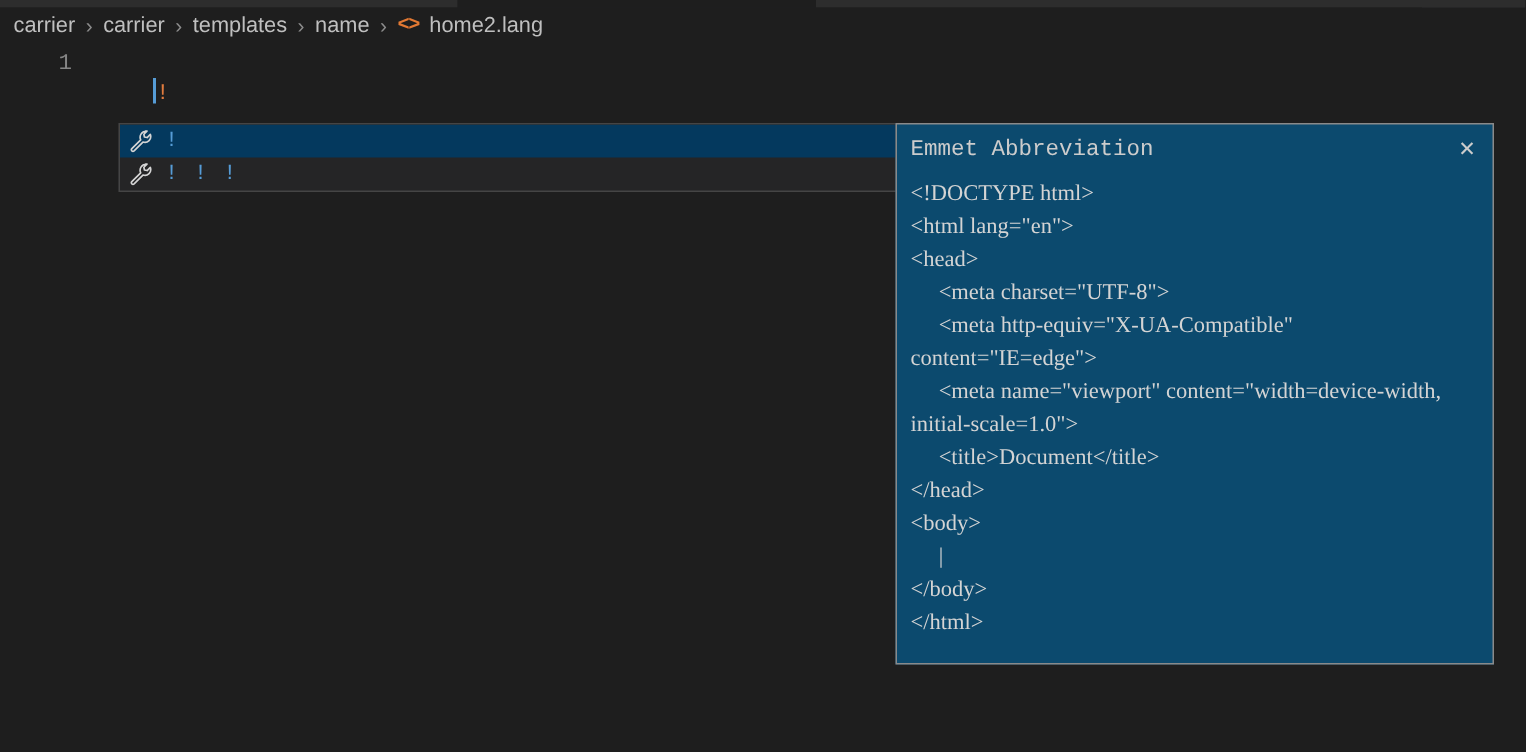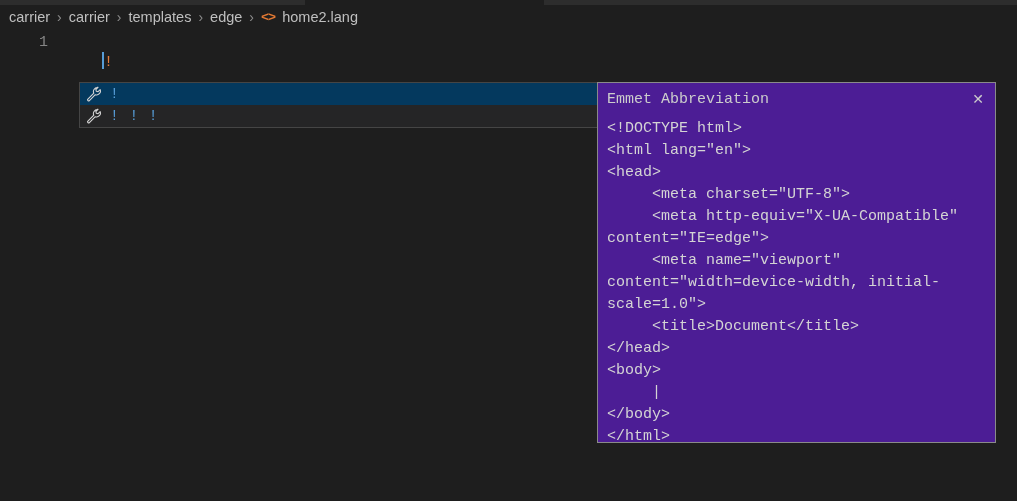--- a/index.html
+++ b/index.html
@@ -140,21 +140,21 @@
     letter-spacing: 1px;
     white-space: pre;
   }
 
   
   .docpanel {
     position: absolute;
     left: 597px; top: 53px;
     width: 399px;
     height: 361px;
-    background: #4c1d95;
+    background: #0c4a6e;
     border: 1px solid #8a8a8a;
     box-sizing: border-box;
   }
   .docpanel-header {
     height: 32px;
     display: flex;
     align-items: center;
     padding: 0 8px 0 9px;
     box-sizing: border-box;
   }
@@ -171,21 +171,21 @@
     display: flex;
     align-items: center;
     justify-content: center;
     color: #cccccc;
     font-size: 14px;
     line-height: 1;
     cursor: pointer;
   }
   .docpanel-body {
     padding: 3px 8px 8px 9px;
-    font-family: Liberation Mono, monospace;
+    font-family: Liberation Serif, serif;
     font-size: 15px;
     line-height: 22px;
     color: #d4d4d4;
     white-space: pre-wrap;
     word-break: break-word;
   }
 </style>
 </head>
 <body>
 
@@ -198,21 +198,21 @@
   <div class="tab-frag" style="width:183px"></div>
 </div>
 
 <div class="breadcrumb">
   <span class="crumb">carrier</span>
   <span class="crumb-sep">›</span>
   <span class="crumb">carrier</span>
   <span class="crumb-sep">›</span>
   <span class="crumb">templates</span>
   <span class="crumb-sep">›</span>
-  <span class="crumb">edge</span>
+  <span class="crumb">name</span>
   <span class="crumb-sep">›</span>
   <span class="crumb-file-icon">&lt;&gt;</span>
   <span class="crumb">home2.lang</span>
 </div>
 
 <div class="editor">
 
   <div class="gutter-num">1</div>
 
   <div class="code-line">

